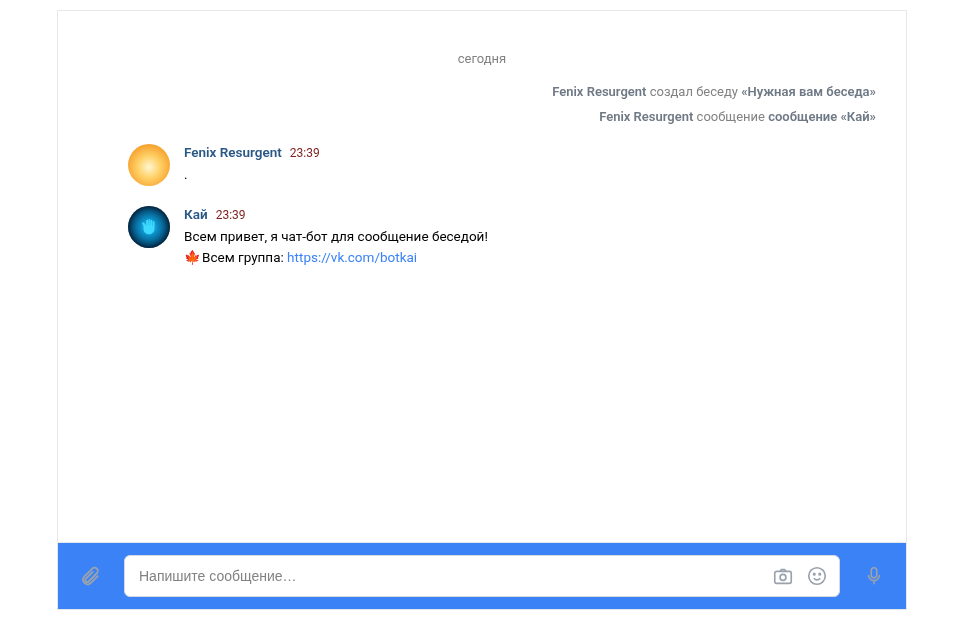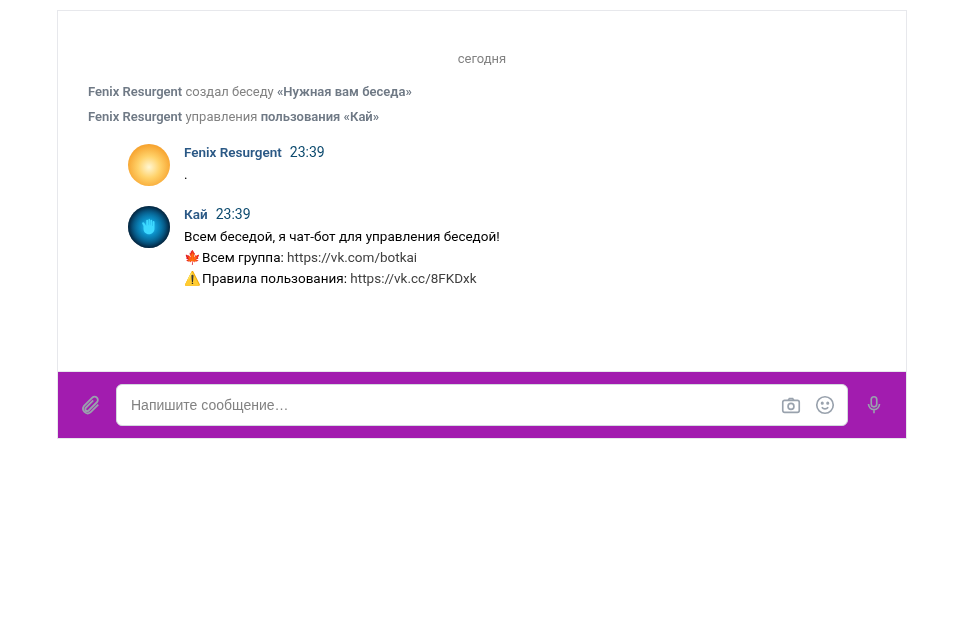--- a/index.html
+++ b/index.html
@@ -9,35 +9,35 @@
       display: flex;
       justify-content: center;
       padding-top: 10px;
     }
     .chat-window {
       width: 850px;
       background: #ffffff;
       border: 1px solid #e7e8ec;
       display: flex;
       flex-direction: column;
-      height: 429px;
+      height: 600px;
     }
     .messages-area {
       flex: 1;
       padding: 20px 30px 20px 30px;
       overflow-y: auto;
     }
     .date-divider {
       text-align: center;
       color: #828282;
       font-size: 13px;
       margin: 20px 0 18px;
     }
     .system-msg {
-      text-align: left;
+      text-align: right;
       color: #828282;
       font-size: 13px;
       margin: 10px 0;
     }
     .system-msg .strong { font-weight: 600; color: #6f7985; }
     .system-msg .strong2 { font-weight: 600; color: #6f7985; }
     .msg-block {
       display: flex;
       margin: 20px 0 6px 40px;
       align-items: flex-start;
@@ -61,36 +61,36 @@
     }
     .av-kai svg { width: 22px; height: 22px; }
     .msg-content { flex: 1; }
     .msg-header { display: flex; align-items: baseline; gap: 8px; margin-bottom: 4px; }
     .sender-name {
       color: #2a5885;
       font-weight: 600;
       font-size: 13.5px;
       cursor: pointer;
     }
-    .msg-time { color: #0c4a6e; font-size: 14px; }
+    .msg-time { color: #7f1d1d; font-size: 12px; }
     .msg-body {
       color: #000000;
       font-size: 13.5px;
       line-height: 1.55;
     }
     .msg-line { display: block; }
     .emoji { display: inline-block; width: 18px; text-align: center; }
-    .msg-link { color: #404040; cursor: pointer; }
+    .msg-link { color: #3b82f6; cursor: pointer; }
     .composer {
       border-top: 1px solid #e7e8ec;
-      background: #a21caf;
+      background: #3b82f6;
       padding: 12px 18px;
       display: flex;
       align-items: center;
-      gap: 12px;
+      gap: 20px;
     }
     .attach-btn, .voice-btn {
       width: 28px;
       height: 28px;
       display: flex;
       align-items: center;
       justify-content: center;
       cursor: pointer;
       color: #99a2ad;
     }
@@ -129,21 +129,21 @@
 <div class="chat-window">
   <div class="messages-area">
 
     <div class="date-divider">сегодня</div>
 
     <div class="system-msg">
       <span class="strong">Fenix Resurgent</span><span> создал беседу </span><span class="strong2">«Нужная вам беседа»</span>
     </div>
 
     <div class="system-msg">
-      <span class="strong">Fenix Resurgent</span><span> управления </span><span class="strong2">пользования «Кай»</span>
+      <span class="strong">Fenix Resurgent</span><span> сообщение </span><span class="strong2">сообщение «Кай»</span>
     </div>
 
     <div class="msg-block">
       <div class="avatar av-fenix"></div>
       <div class="msg-content">
         <div class="msg-header">
           <span class="sender-name">Fenix Resurgent</span>
           <span class="msg-time">23:39</span>
         </div>
         <div class="msg-body">.</div>
@@ -155,23 +155,22 @@
         <svg viewBox="0 0 24 24" fill="none">
           <path d="M12 3c.6 0 1 .4 1 1v6h.5V5c0-.6.4-1 1-1s1 .4 1 1v6h.5V6.5c0-.6.4-1 1-1s1 .4 1 1V14c0 3-2.5 6-6 6s-6-2.5-6-6v-3l-1.3-2.5c-.3-.6 0-1.3.6-1.6.5-.2 1.1 0 1.4.5L9 11V5c0-.6.4-1 1-1s1 .4 1 1v5h.5V4c0-.6.4-1 .5-1z" fill="#3dd9ff"></path>
         </svg>
       </div>
       <div class="msg-content">
         <div class="msg-header">
           <span class="sender-name">Кай</span>
           <span class="msg-time">23:39</span>
         </div>
         <div class="msg-body">
-          <span class="msg-line">Всем беседой, я чат-бот для управления беседой!</span>
+          <span class="msg-line">Всем привет, я чат-бот для сообщение беседой!</span>
           <span class="msg-line"><span class="emoji">🍁</span><span>Всем группа: </span><span class="msg-link">https://vk.com/botkai</span></span>
-          <span class="msg-line"><span class="emoji">⚠️</span><span>Правила пользования: </span><span class="msg-link">https://vk.cc/8FKDxk</span></span>
         </div>
       </div>
     </div>
 
   </div>
 
   <div class="composer">
     <div class="attach-btn">
       <svg width="22" height="22" viewBox="0 0 24 24" fill="none" stroke="currentColor" stroke-width="2">
         <path d="M21 11.5l-8.5 8.5a5 5 0 01-7-7l9-9a3.5 3.5 0 015 5l-9 9a2 2 0 01-3-3l8-8"></path>

